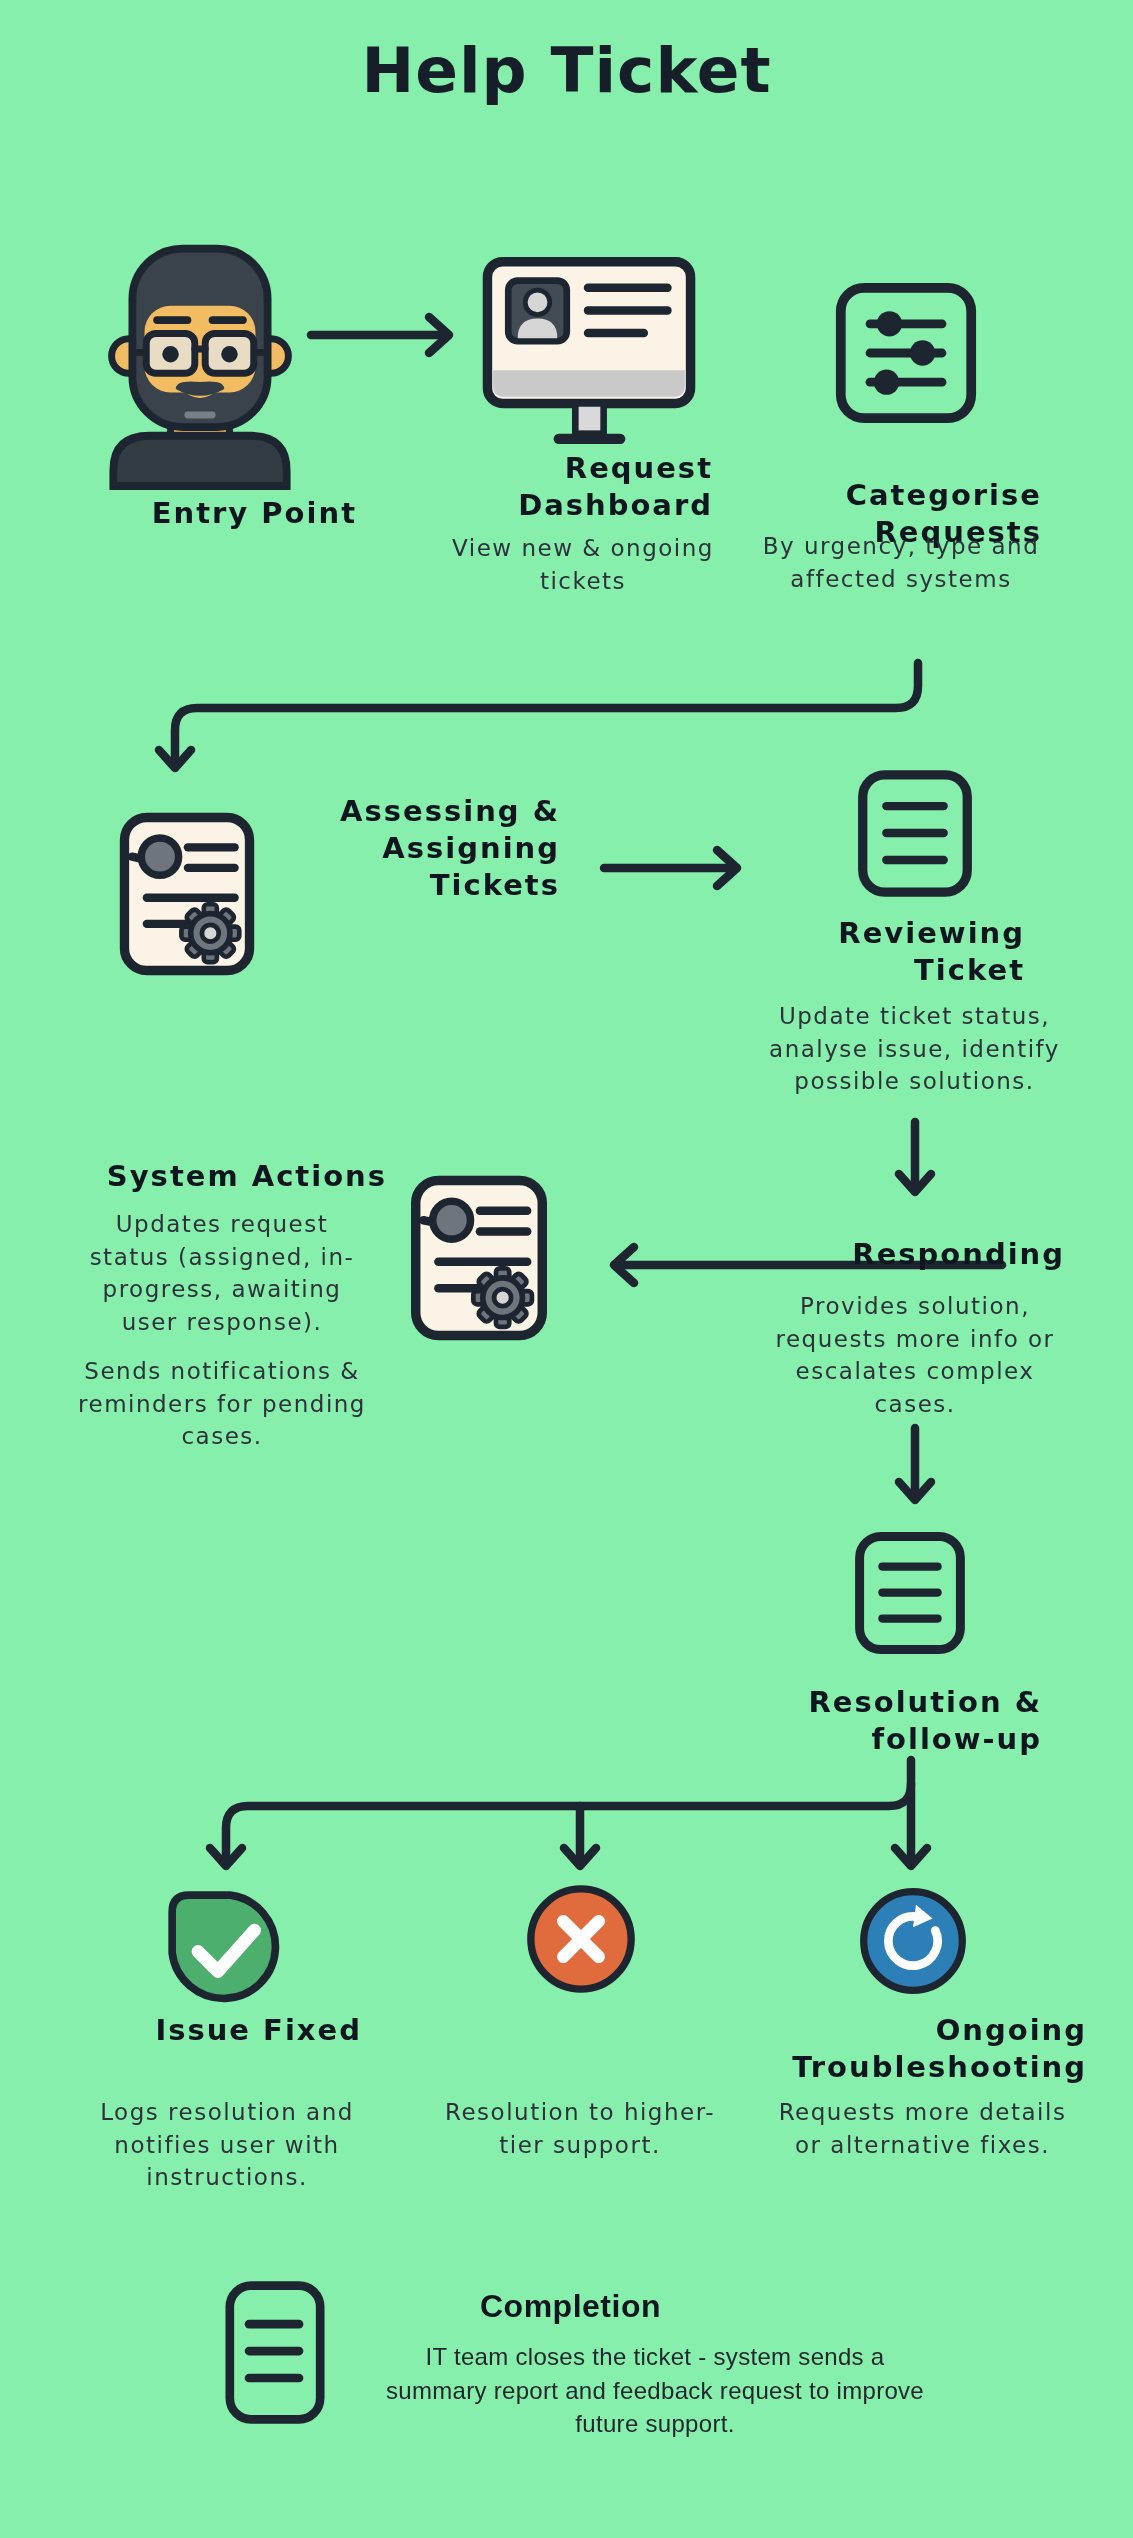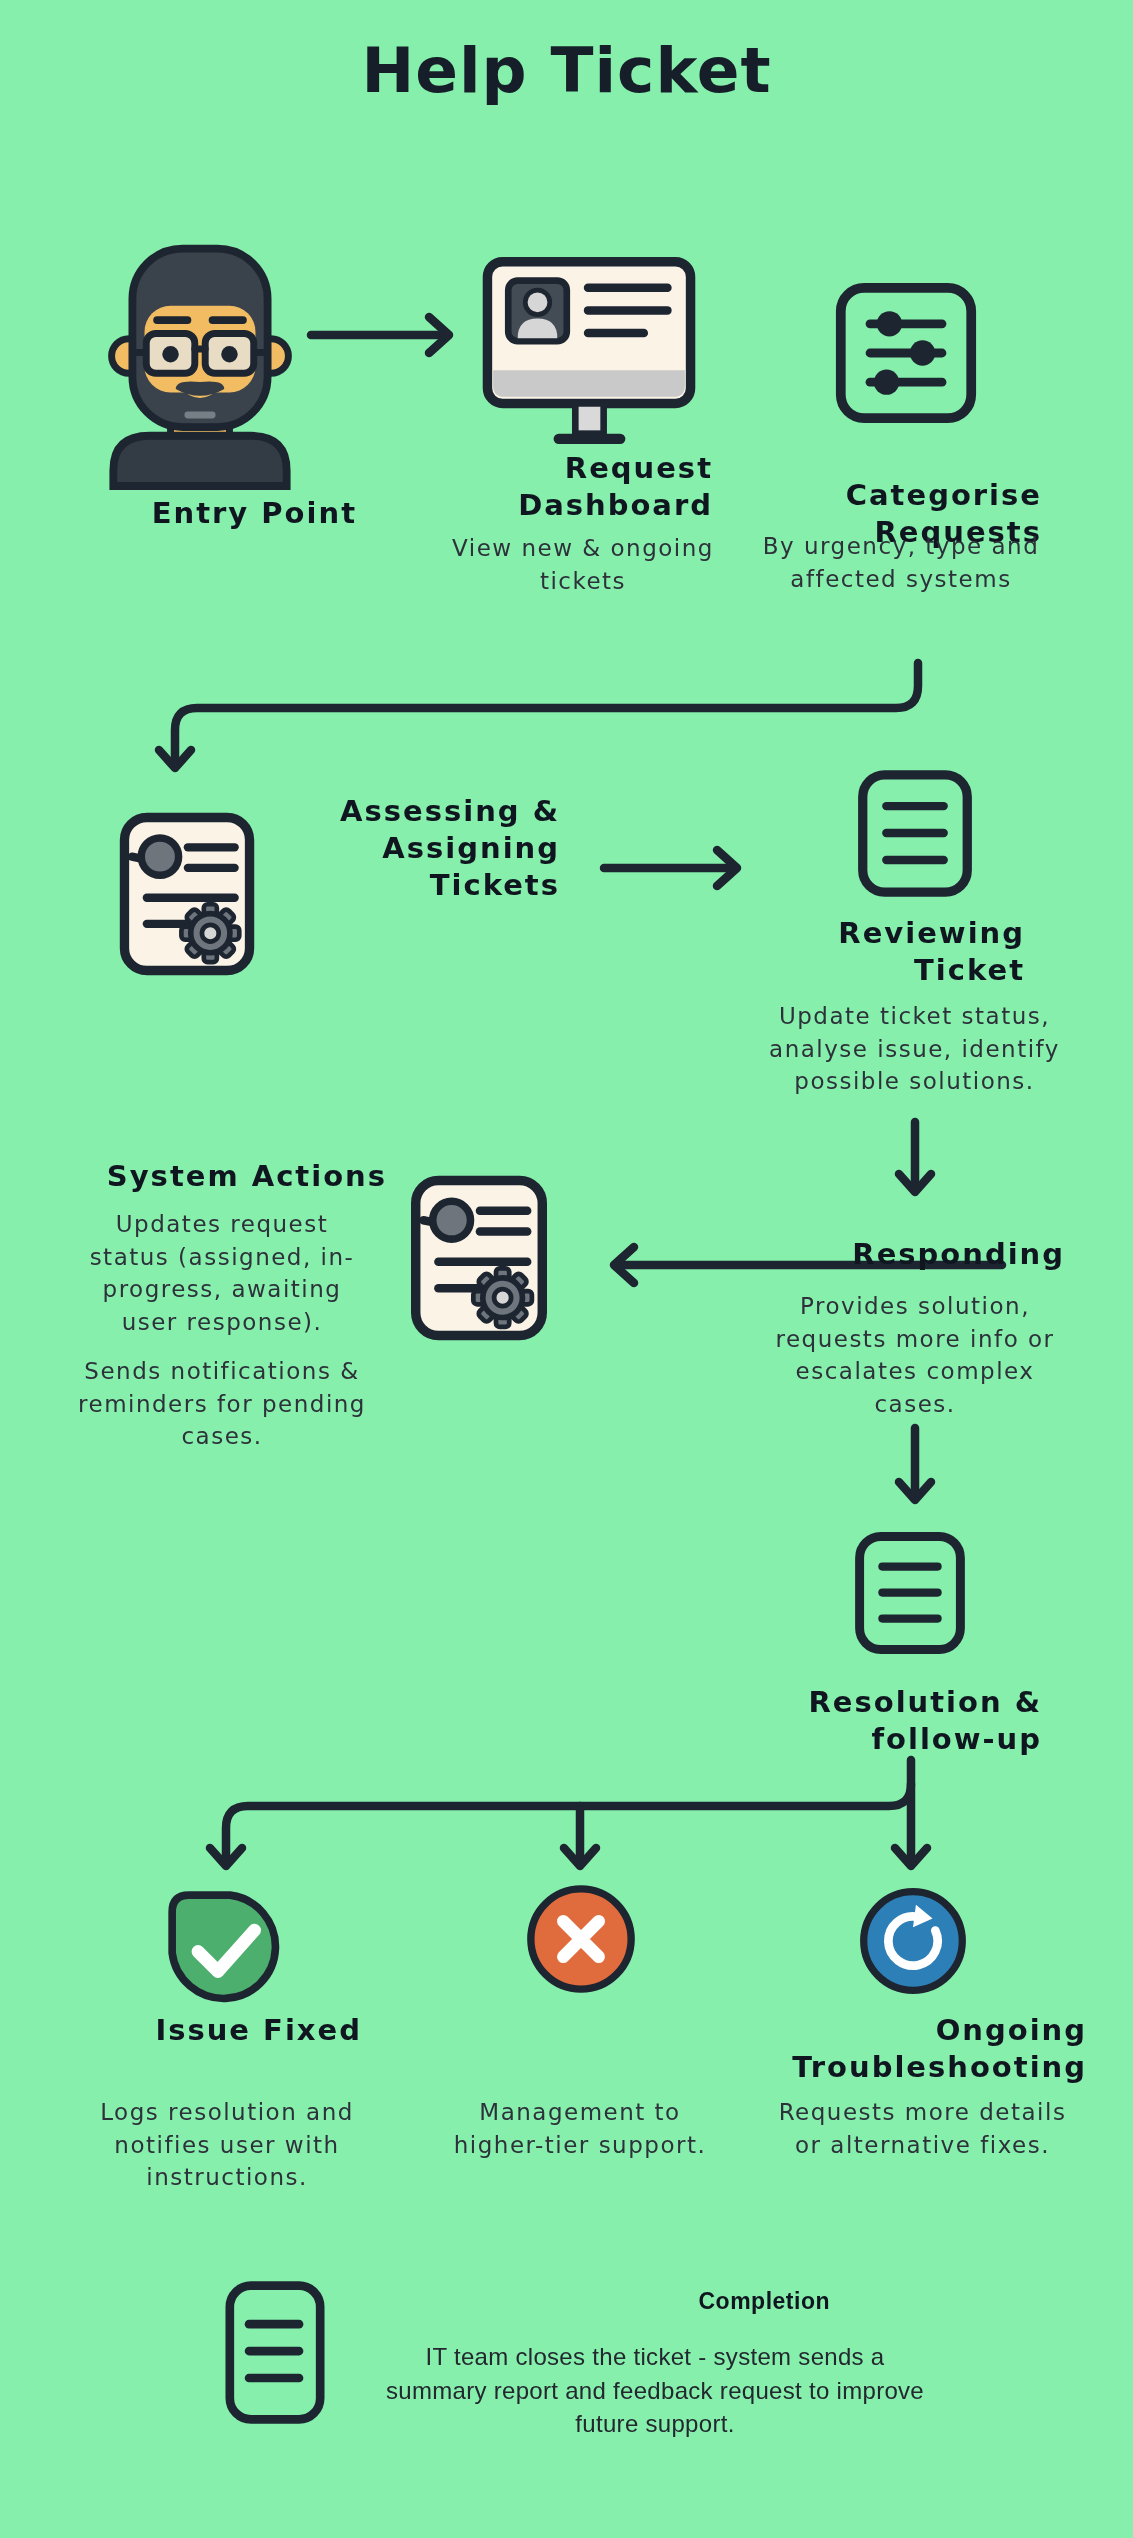--- a/index.html
+++ b/index.html
@@ -33,24 +33,24 @@
   }
   .body-text{
     font-size:23px;
     letter-spacing:1.5px;
     line-height:1.42;
     text-align:center;
     color:#2d323a;
   }
   .completion-title{
     font-family:"Liberation Sans", sans-serif;
-    font-size:23px;
+    font-size:32px;
     font-weight:bold;
     letter-spacing:0.5px;
-    text-align:right;
+    text-align:left;
     color:#10161f;
   }
   .completion-body{
     font-family:"Liberation Sans", sans-serif;
     font-size:24px;
     letter-spacing:0.3px;
     line-height:1.4;
     text-align:center;
     color:#23282f;
   }
@@ -231,21 +231,21 @@
     <path d="M34,12 L88,12 A68,68 0 1 1 12,88 L12,34 Q12,12 34,12 Z" fill="#4caf6e" stroke="#1d2531" stroke-width="10" stroke-linejoin="round"></path>
     <path d="M46,86 L72,112 L120,58" fill="none" stroke="#ffffff" stroke-width="17" stroke-linecap="round" stroke-linejoin="round"></path>
   </svg>
   <div class="abs node-title" style="left:92px;top:2012px;width:270px;">Issue Fixed</div>
   <div class="abs body-text" style="left:87px;top:2096px;width:280px;">Logs resolution and notifies user with instructions.</div>
 
   <svg class="abs" style="left:522px;top:1880px;" width="118" height="118" viewBox="0 0 160 160">
     <circle cx="80" cy="80" r="68" fill="#e06b3d" stroke="#1d2531" stroke-width="10"></circle>
     <path d="M56,56 L104,104 M104,56 L56,104" fill="none" stroke="#ffffff" stroke-width="17" stroke-linecap="round"></path>
   </svg>
-  <div class="abs body-text" style="left:436px;top:2096px;width:288px;">Management to higher-tier support.</div>
+  <div class="abs body-text" style="left:436px;top:2096px;width:288px;">Resolution to higher-tier support.</div>
 
   <svg class="abs" style="left:855px;top:1883px;" width="116" height="116" viewBox="0 0 160 160">
     <circle cx="80" cy="80" r="68" fill="#2d80b7" stroke="#1d2531" stroke-width="10"></circle>
     <path d="M85.9,46.5 A34,34 0 1 0 110.8,65.6" fill="none" stroke="#ffffff" stroke-width="12" stroke-linecap="round"></path>
     <path d="M84,30 L107,49 L80,61 Z" fill="#ffffff"></path>
   </svg>
   <div class="abs node-title" style="left:757px;top:2012px;width:330px;">Ongoing Troubleshooting</div>
   <div class="abs body-text" style="left:770px;top:2096px;width:305px;">Requests more details or alternative fixes.</div>
 
   <svg class="abs" style="left:222px;top:2278px;" width="106" height="149" viewBox="0 0 110 155">

